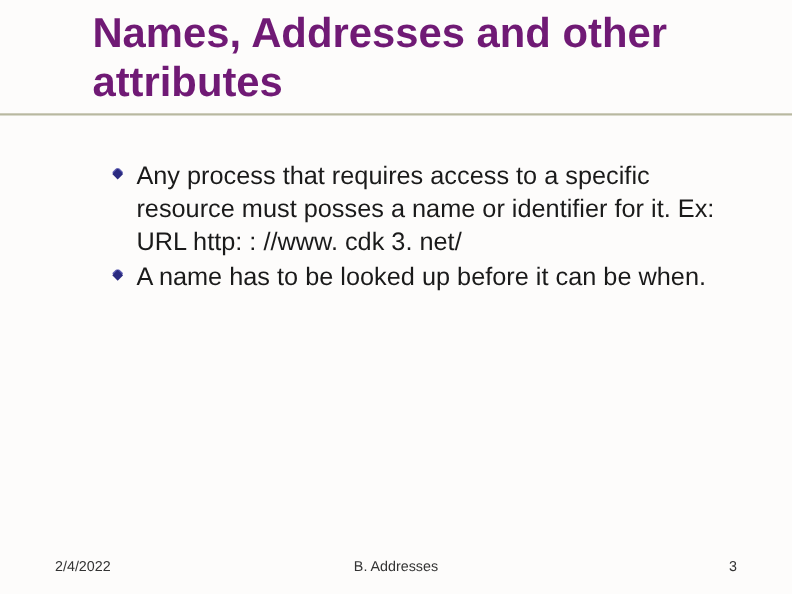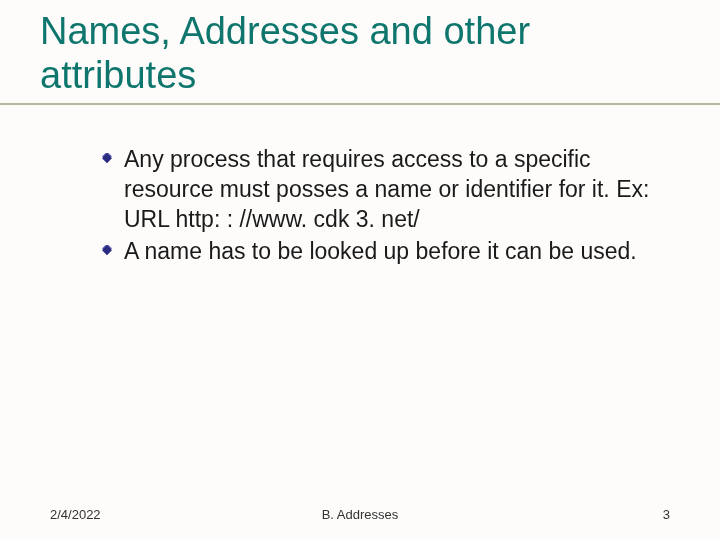--- a/index.html
+++ b/index.html
@@ -12,25 +12,26 @@
       overflow: hidden;
     }
     .slide {
       width: 100%;
       height: 100%;
       padding: 10px 40px 20px 40px;
       position: relative;
     }
     .title {
       font-size: 38px;
-      font-weight: 400;
-      color: #0f766e;
+      font-weight: 700;
+      color: #701a75;
       line-height: 1.15;
       margin-bottom: 6px;
       font-family: Verdana, Geneva, sans-serif;
+      margin-left: 44px;
     }
     .title-underline {
       height: 2px;
       background: #b8b8a0;
       margin-bottom: 40px;
       margin-left: -40px;
       margin-right: -40px;
     }
     .content {
       padding-left: 60px;
@@ -90,21 +91,21 @@
       </span>
       <span class="bullet-text">Any process that requires access to a specific resource must posses a name or identifier for it. Ex: URL http: : //www. cdk 3. net/</span>
     </div>
     <div class="bullet-item">
       <span class="bullet-icon">
         <svg viewBox="0 0 14 14" width="14" height="14">
           <rect x="3.5" y="0" width="7" height="7" transform="rotate(45 7 3.5)" fill="#5a5ab0"></rect>
           <rect x="3.5" y="0" width="7" height="7" transform="rotate(45 7 3.5) translate(1.2 1.2)" fill="#2a2a80"></rect>
         </svg>
       </span>
-      <span class="bullet-text">A name has to be looked up before it can be used.</span>
+      <span class="bullet-text">A name has to be looked up before it can be when.</span>
     </div>
   </div>
 
   <div class="footer">
     <span>2/4/2022</span>
     <span class="footer-center">B. Addresses</span>
     <span>3</span>
   </div>
 </div>
 

